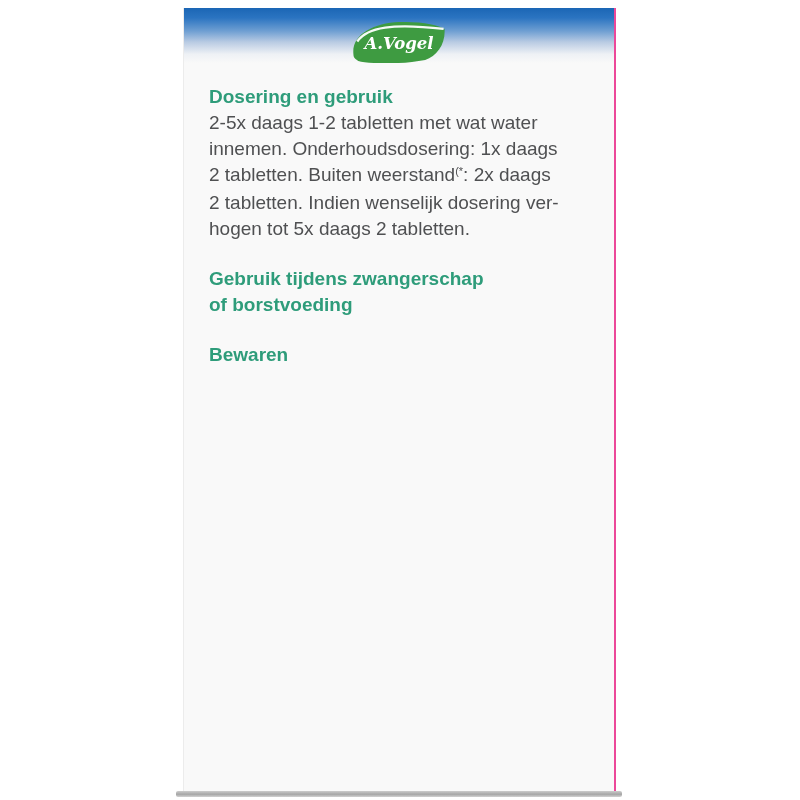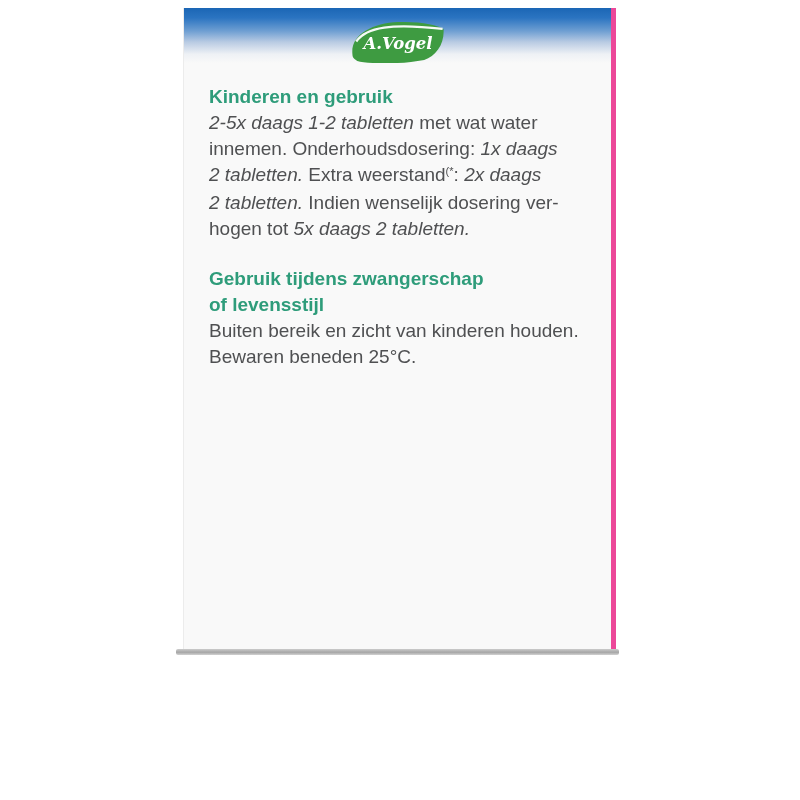--- a/index.html
+++ b/index.html
@@ -7,24 +7,24 @@
     width: 800px; height: 800px;
     background: #ffffff;
     font-family: "Liberation Sans", sans-serif;
     overflow: hidden;
   }
   .stage { position: relative; width: 800px; height: 800px; }
 
   .package {
     position: absolute;
     left: 183px; top: 8px;
-    width: 433px; height: 642px;
+    width: 433px; height: 784px;
     background: #f9f9f9;
     border-left: 1px solid #ececec;
-    border-right: 5px solid #ec4899;
+    border-right: 2px solid #ec4899;
     box-sizing: border-box;
   }
   .package::after {
     content: "";
     position: absolute;
     left: -8px; right: -8px; bottom: -5px;
     height: 6px;
     background: linear-gradient(180deg, #cccccc 0%, #a6a6a6 55%, #d2d2d2 100%);
     border-radius: 2px;
   }
@@ -64,21 +64,21 @@
     line-height: 26px;
     font-weight: bold;
     color: #2e9c7a;
     white-space: pre-line;
   }
   .content h2:first-child { margin-top: 0; }
   .content p {
     margin: 0 0 22px 0;
     white-space: pre-wrap;
   }
-  .content p span.it { font-style: italic; }
+  .content p span.it { }
   .content p span.sup {
     font-size: 11px;
     position: relative;
     top: -6px;
   }
 </style>
 </head>
 <body>
 
 <div class="stage">
@@ -86,28 +86,27 @@
 
     <div class="banner">
       <svg class="logo" viewBox="0 0 100 44" aria-hidden="true">
         <path class="leaf" d="M3,35 C1,15 24,3 50,2 C72,1 91,5 97,9 C98,25 89,37 77,41 C51,46 18,45 8,42 C4,40 3,38 3,35 Z"></path>
         <path class="swoosh" d="M7,22 C17,7 44,3 96,9"></path>
         <text class="logo-text" x="50" y="30" text-anchor="middle">A.Vogel</text>
       </svg>
     </div>
 
     <div class="content">
-      <h2>Kinderen en gebruik</h2>
+      <h2>Dosering en gebruik</h2>
       <p><span class="it">2-5x daags 1-2 tabletten</span><span> met wat water
 innemen. Onderhoudsdosering: </span><span class="it">1x daags
-2 tabletten.</span><span> Extra weerstand</span><span class="sup">(*</span><span>: </span><span class="it">2x daags
+2 tabletten.</span><span> Buiten weerstand</span><span class="sup">(*</span><span>: </span><span class="it">2x daags
 2 tabletten.</span><span> Indien wenselijk dosering ver-
 hogen tot </span><span class="it">5x daags 2 tabletten.</span></p>
 
       <h2>Gebruik tijdens zwangerschap
-of levensstijl</h2>
+of borstvoeding</h2>
 
-      <p><span>Buiten bereik en zicht van kinderen houden.
-Bewaren beneden 25°C.</span></p>
+      <h2>Bewaren</h2>
     </div>
 
   </div>
 </div>
 
 </body></html>

